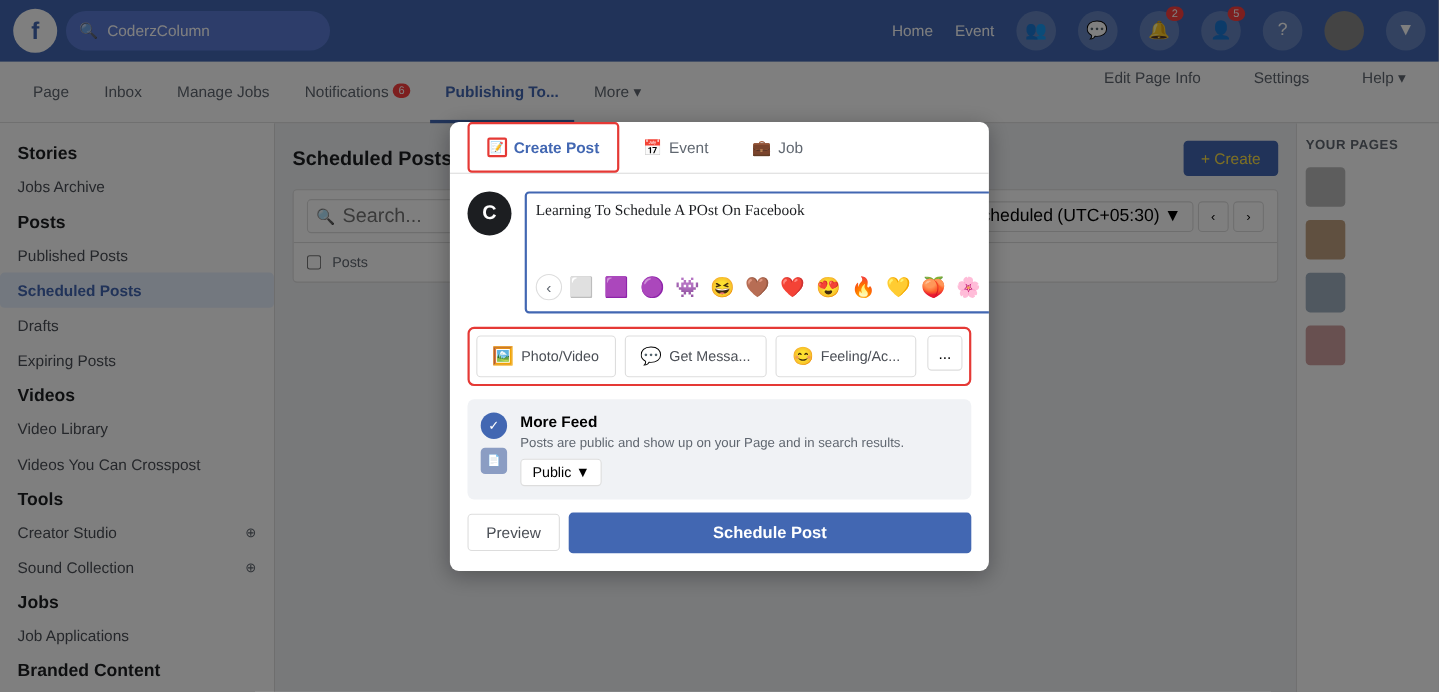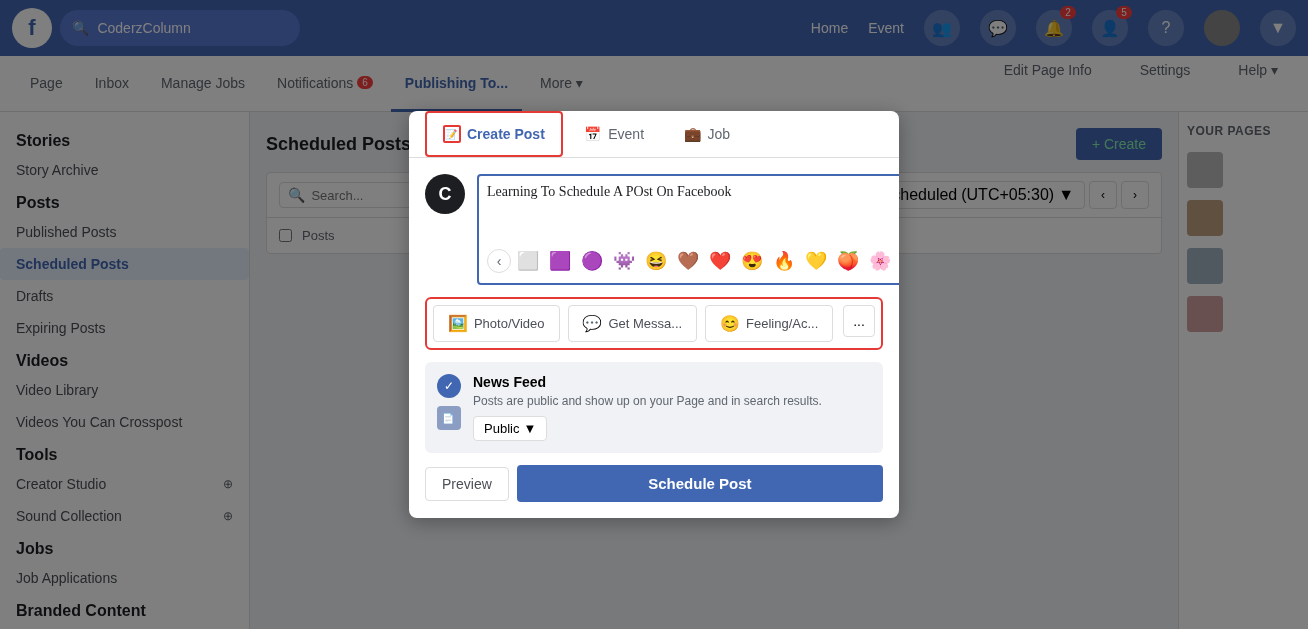--- a/index.html
+++ b/index.html
@@ -185,21 +185,21 @@
       justify-content: space-between;
       margin-bottom: 12px;
     }
     .content-title {
       font-size: 18px;
       font-weight: 700;
       color: #1c1e21;
     }
     .create-btn {
       background: #4267b2;
-      color: #86efac;
+      color: #fde047;
       border: none;
       border-radius: 4px;
       padding: 8px 16px;
       cursor: pointer;
       font-size: 14px;
       display: flex;
       align-items: center;
       gap: 6px;
     }
     .posts-table {
@@ -218,21 +218,21 @@
       display: flex;
       align-items: center;
       border: 1px solid #ddd;
       border-radius: 4px;
       padding: 4px 8px;
       gap: 6px;
     }
     .search-input-wrap input {
       border: none;
       outline: none;
-      font-size: 13px;
+      font-size: 18px;
       color: #1d4ed8;
       width: 120px;
     }
     .table-nav-btns {
       display: flex;
       gap: 4px;
       margin-left: auto;
     }
     .table-nav-btn {
       width: 28px; height: 28px;
@@ -554,21 +554,21 @@
     <div class="page-nav-right-btn">Settings</div>
     <div class="page-nav-right-btn">Help ▾</div>
   </div>
 </nav>
 
 <div class="layout">
 
   <aside class="sidebar">
     <div class="sidebar-section-title">Stories</div>
     <div class="sidebar-item">
-      <span>Story Archive</span>
+      <span>Jobs Archive</span>
     </div>
 
     <div class="sidebar-section-title">Posts</div>
     <div class="sidebar-item">
       <span>Published Posts</span>
     </div>
     <div class="sidebar-item active">
       <span>Scheduled Posts</span>
     </div>
     <div class="sidebar-item">
@@ -711,21 +711,21 @@
           <span>...</span>
         </div>
       </div>
 
       <div class="news-feed-section">
         <div class="news-feed-icons">
           <div class="check-icon">✓</div>
           <div class="news-icon">📄</div>
         </div>
         <div class="news-feed-info">
-          <div class="news-feed-title">News Feed</div>
+          <div class="news-feed-title">More Feed</div>
           <div class="news-feed-desc">Posts are public and show up on your Page and in search results.</div>
           <div class="public-dropdown">
             <span>Public</span>
             <span>▼</span>
           </div>
         </div>
       </div>
 
       <div class="modal-footer">
         <button class="preview-btn">Preview</button>

